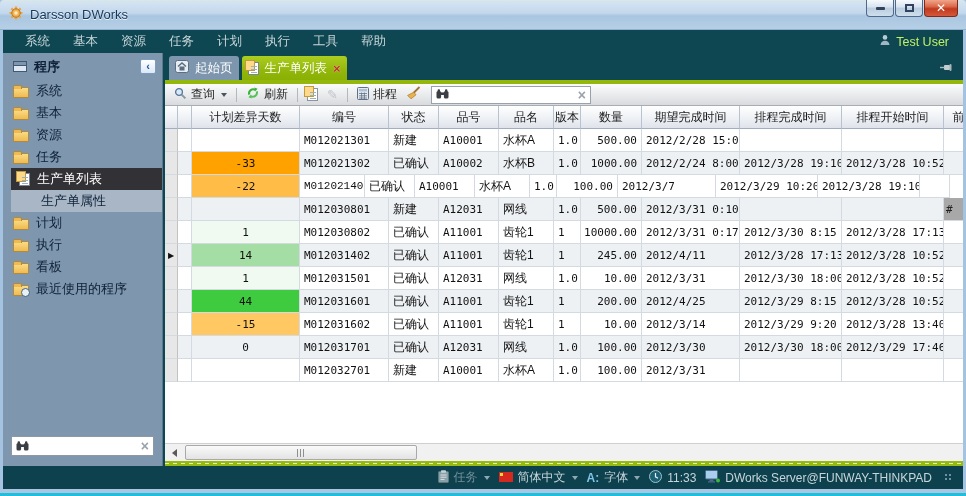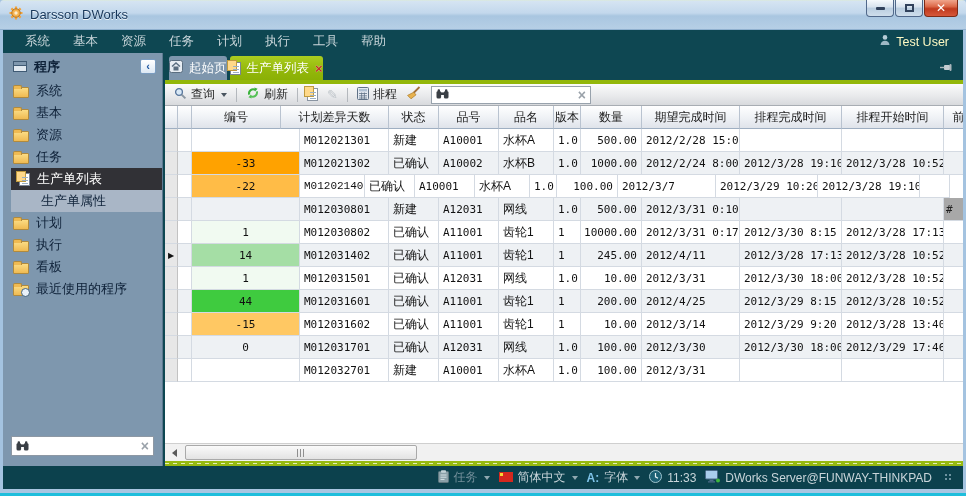--- a/index.html
+++ b/index.html
@@ -19,21 +19,21 @@
   .wbtn.close { width:34px; background:linear-gradient(#f0a58c, #dd6a4a 40%, #c03a1e 55%, #d6573a);
     border-color:#7e2a16; color:#fff; font-weight:bold; font-size:12px; }
   .minbar { width:9px; height:3px; background:#31425c; border-radius:1px; }
   .maxbox { width:9px; height:8px; border:2px solid #31425c; }
 
   
   .menubar { height:23px; margin:0 3px; background:#0E4752; display:flex; align-items:center;
     padding:0 10px 0 22px; gap:23px; position:relative; }
   .menu-item { font-size:12.5px; color:#C9D6DA; cursor:default; }
   .menu-user { position:absolute; right:14px; display:flex; align-items:center; gap:5px;
-    font-size:12.5px; color:#fef9c3; }
+    font-size:12.5px; color:#bef264; }
 
   
   .main { height:413px; margin:0 3px; display:flex; }
 
   
   .sidebar { width:160px; background:#7E97AE; display:flex; flex-direction:column; border-right:1px solid #5c7890; }
   .side-header { height:27px; display:flex; align-items:center; gap:7px; padding:0 6px 0 10px;
     font-size:13px; color:#0e2138; font-weight:bold; }
   .side-header .label { flex:1; }
   .collapse-btn { width:16px; height:15px; background:linear-gradient(#ffffff,#dce8f4); border:1px solid #7a9cc0;
@@ -63,21 +63,21 @@
     background:#ffd98a; border:1px solid #bf9a3e; }
   .ic-page::after { content:""; position:absolute; left:2px; top:3px; width:6px; height:1px;
     background:#9ab0c4; box-shadow:0 3px 0 #9ab0c4, 0 6px 0 #9ab0c4; }
   .ic-programs { width:14px; height:11px; background:#dfe8f0; border:1px solid #3f5a74; position:relative; }
   .ic-programs::before { content:""; position:absolute; left:0; top:0; right:0; height:3px; background:#7e97ae;
     border-bottom:1px solid #3f5a74; }
 
   
   .content { flex:1; display:flex; flex-direction:column; background:#0E4752; overflow:hidden; border-left:2px solid #0E4752; }
   .tabstrip { height:27px; display:flex; align-items:flex-end; padding-left:4px; gap:3px; position:relative; }
-  .tab { height:24px; display:flex; align-items:center; gap:6px; padding:0 0; font-size:12.5px; color:#fff;
+  .tab { height:24px; display:flex; align-items:center; gap:6px; padding:0 6px; font-size:12.5px; color:#fff;
     border-radius:3px 3px 0 0; cursor:default; }
   .tab.inactive { background:#7E96AD; }
   .tab.active { background:linear-gradient(#abcd20,#93b70a 60%,#8ab005); }
   .tab-close { color:#C1301E; font-weight:bold; font-size:13px; line-height:1; text-shadow:0 0 1px #fff; }
   .green-line { height:4px; background:#93B70A; }
   .pin-icon { position:absolute; right:10px; top:7px; width:14px; height:10px; }
 
   .toolbar { height:22px; background:linear-gradient(#fbfbfb,#e9eaec 55%,#d8dadd); border-bottom:1px solid #a8adb3;
     display:flex; align-items:center; padding:0 6px; gap:3px; font-size:12px; color:#222; }
   .tbtn { display:flex; align-items:center; gap:4px; padding:1px 3px; cursor:default; }
@@ -333,22 +333,22 @@
           </span>
           <input value="" style="">
           <span class="clear-x">×</span>
         </div>
       </div>
 
       <div class="tablewrap">
         <div class="thead" id="thead">
             <div class="th ind"></div>
             <div class="th gap"></div>
+            <div class="th" style="width: 108px;">计划差异天数</div>
             <div class="th" style="width: 89px;">编号</div>
-            <div class="th" style="width: 108px;">计划差异天数</div>
             <div class="th" style="width: 50px;">状态</div>
             <div class="th" style="width: 60px;">品号</div>
             <div class="th" style="width: 55px;">品名</div>
             <div class="th" style="width: 27px;">版本</div>
             <div class="th" style="width: 61px; text-align: right;">数量</div>
             <div class="th" style="width: 98px;">期望完成时间</div>
             <div class="th" style="width: 102px;">排程完成时间</div>
             <div class="th" style="width: 102px; font-family: Liberation Mono, monospace;">排程开始时间</div>
             <div class="th" style="width: 30px;">前</div>
           </div>

